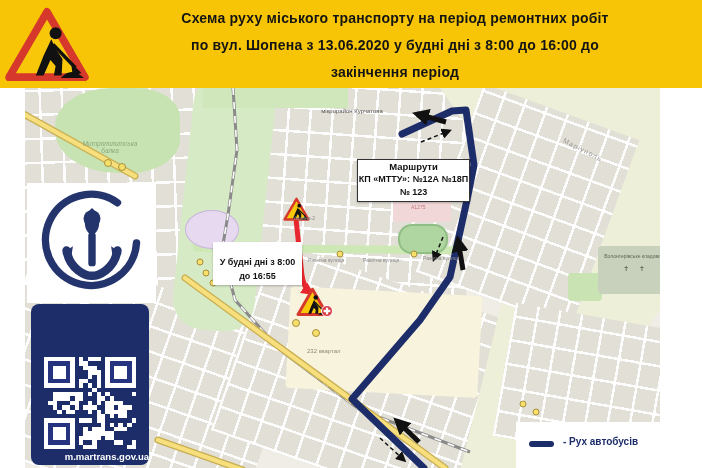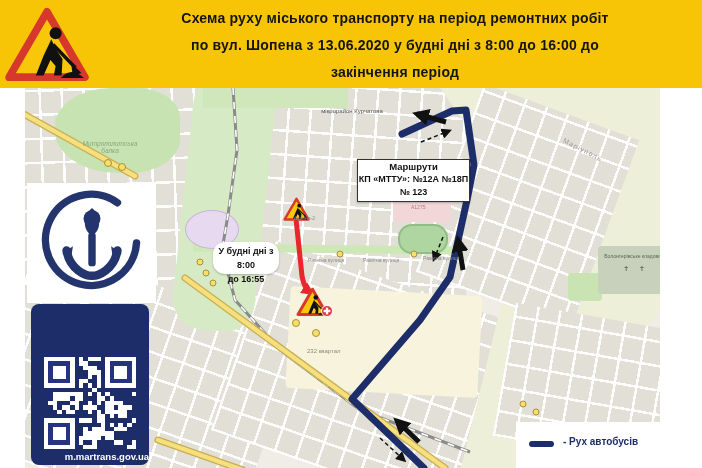--- a/index.html
+++ b/index.html
@@ -15,21 +15,21 @@
   .map{position:absolute;left:25px;top:88px;width:635px;height:380px;background:#EFEDE6;overflow:hidden;}
   .zone{position:absolute;}
   .blocks{background:
       repeating-linear-gradient(0deg, rgba(255,255,255,.95) 0 2.5px, rgba(0,0,0,0) 2.5px 24px),
       repeating-linear-gradient(90deg, rgba(255,255,255,.95) 0 2.5px, rgba(0,0,0,0) 2.5px 22px),
       #E2DFD7;}
   .svg-overlay{position:absolute;left:0;top:0;width:635px;height:380px;}
   .maplabel{position:absolute;color:#8a8a8a;font-size:5px;line-height:1.15;text-align:center;white-space:nowrap;}
   .box{position:absolute;background:#fff;color:#111;font-weight:bold;text-align:center;
        box-shadow:0 1px 2px rgba(0,0,0,.25);}
-  .schedule-box{left:188px;top:154px;width:66px;height:30px;font-size:9px;line-height:14px;padding-top:2px;border-radius:12px;}
+  .schedule-box{left:188px;top:154px;width:89px;height:30px;font-size:9px;line-height:14px;padding-top:13px;}
   .routes-box{left:332px;top:71px;width:111px;height:41px;border:1.5px solid #333;
        font-size:9px;line-height:13px;}
   .routes-box .t{font-size:9.5px;}
   
   .logo-box{position:absolute;left:27px;top:183px;width:129px;height:120px;background:#fff;
        display:flex;align-items:center;justify-content:center;}
   .qr-box{position:absolute;left:31px;top:304px;width:118px;height:161px;background:var(--navy,#1D2D69);
        border-radius:8px;}
   .qr-box svg{position:absolute;left:13px;top:50px;width:92px;height:98px;}
   .qr-caption{position:absolute;left:0;bottom:3px;width:100%;text-align:right;color:#fff;

